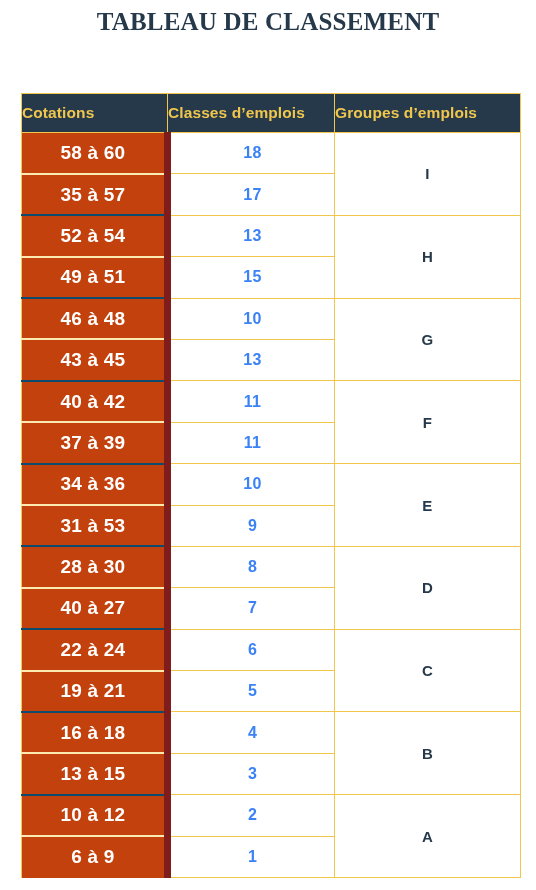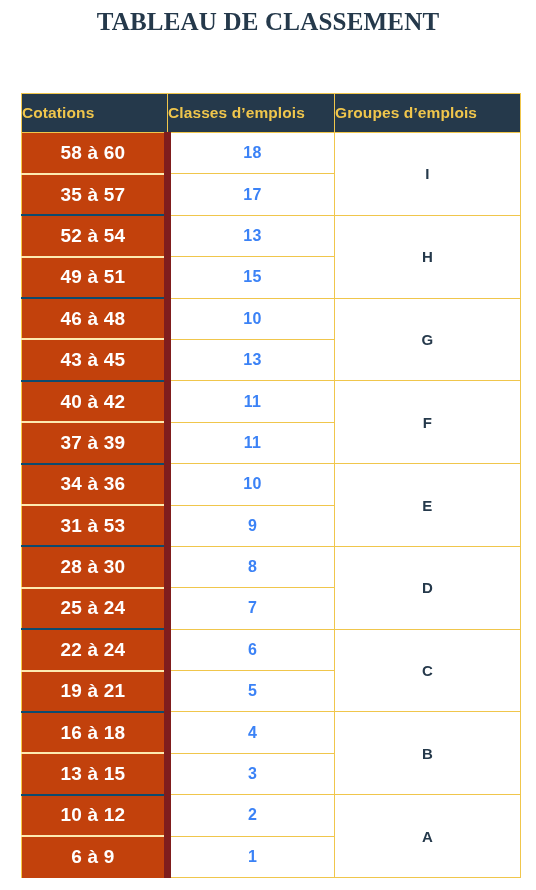--- a/index.html
+++ b/index.html
@@ -192,21 +192,21 @@
           <tr>
             <td class="cot">31 à 53</td>
             <td class="cls">9</td>
           </tr>
           <tr class="group-start">
             <td class="cot">28 à 30</td>
             <td class="cls">8</td>
             <td class="grp" rowspan="2">D</td>
           </tr>
           <tr>
-            <td class="cot">25 à 24</td>
+            <td class="cot">40 à 27</td>
             <td class="cls">7</td>
           </tr>
           <tr class="group-start">
             <td class="cot">22 à 24</td>
             <td class="cls">6</td>
             <td class="grp" rowspan="2">C</td>
           </tr>
           <tr>
             <td class="cot">19 à 21</td>
             <td class="cls">5</td>

